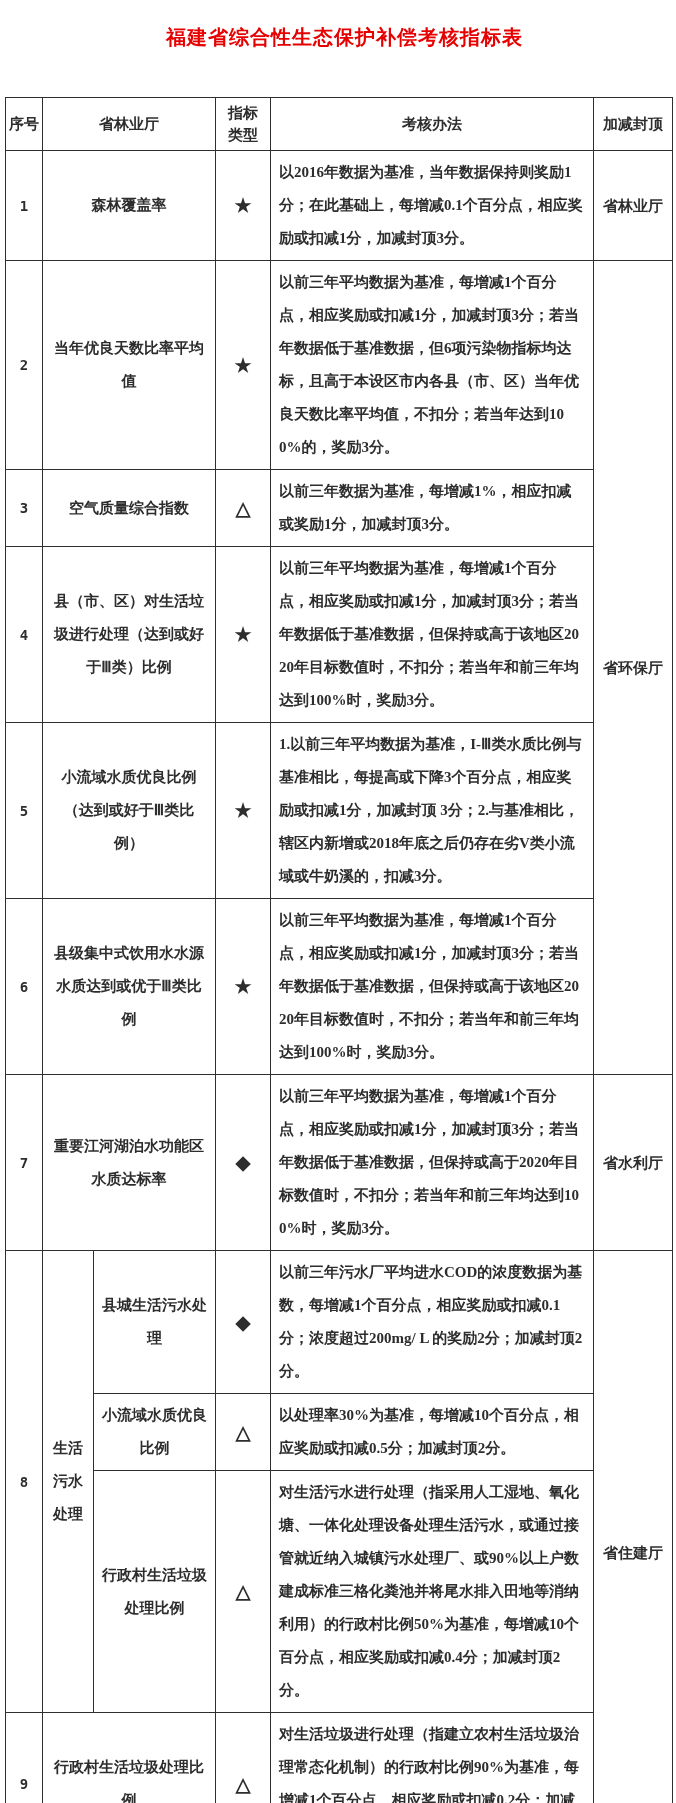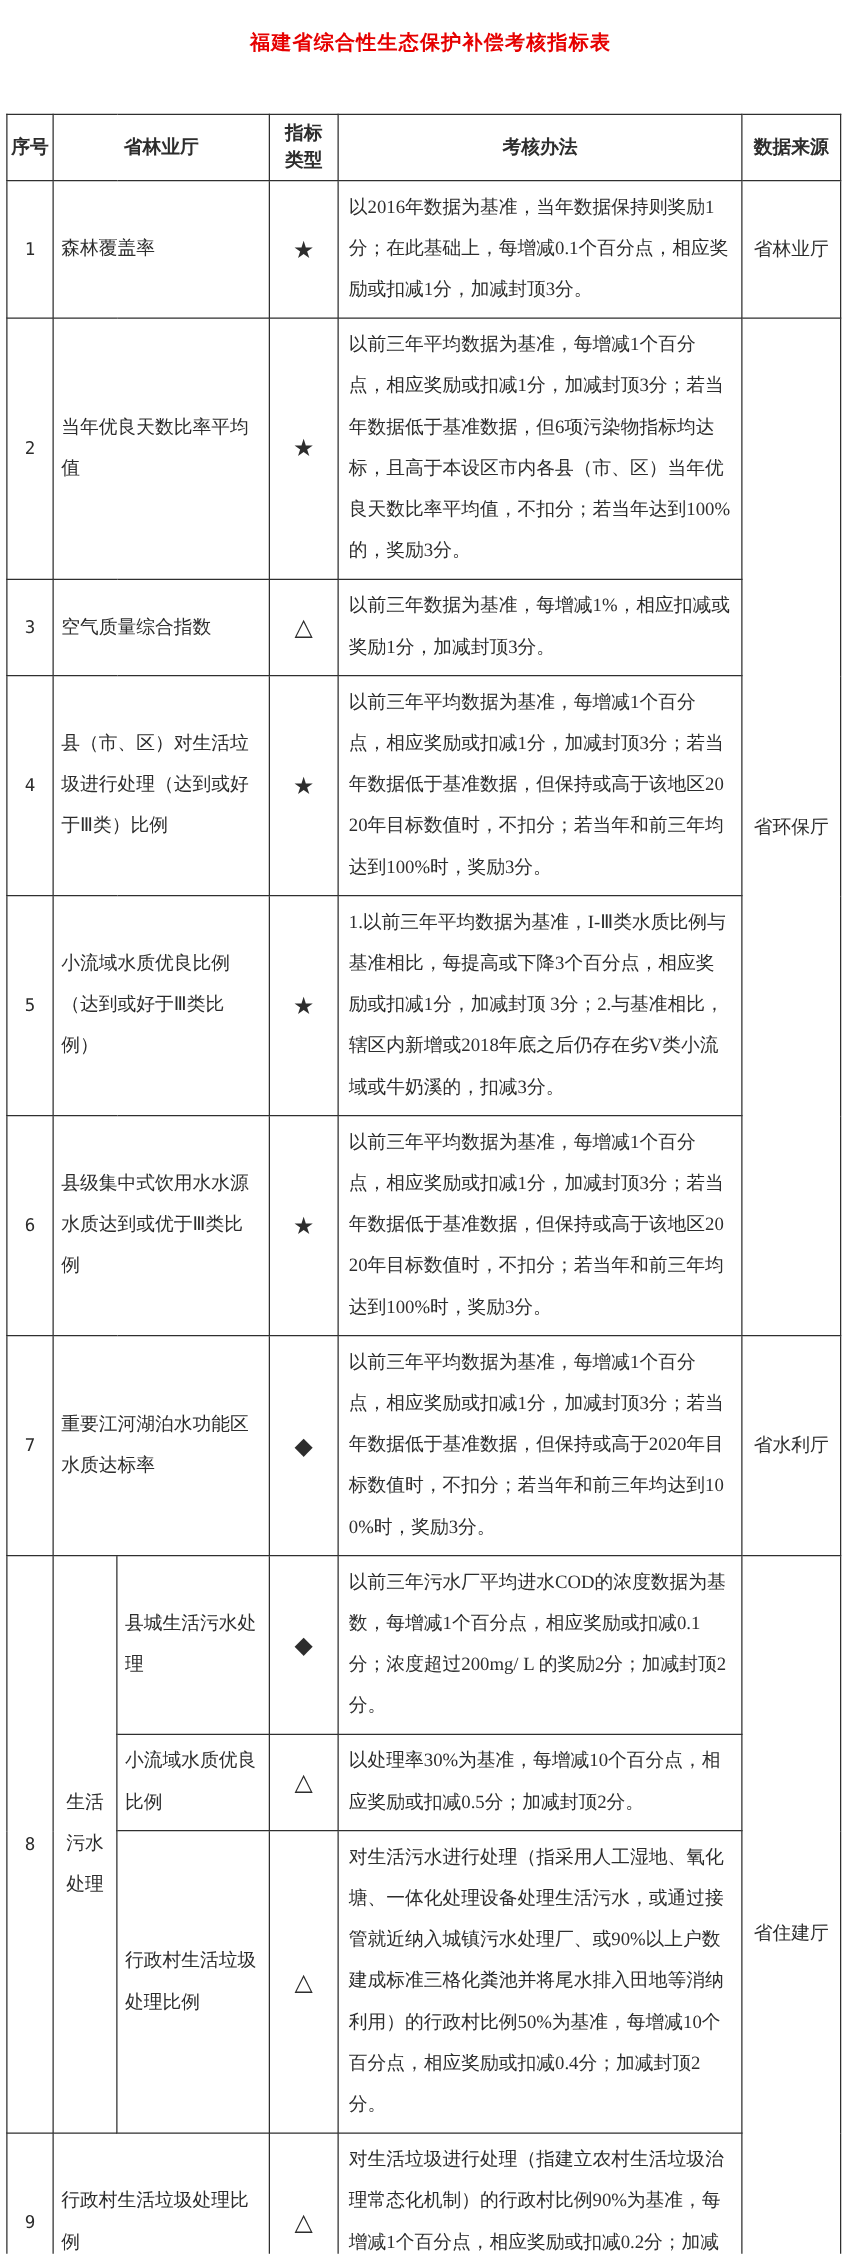--- a/index.html
+++ b/index.html
@@ -5,48 +5,49 @@
   html,body { margin:0; padding:0; }
   body {
     width:676px; height:1803px;
     background:#ffffff;
     font-family:"Liberation Serif", serif;
     color:#2d2d2d;
   }
   .title {
     padding-top:24px;
     text-align:center;
-    font-size:16px;
+    font-size:20px;
     font-weight:bold;
     color:#e60000;
     letter-spacing:1px;
     padding-left:13px;
   }
   table.main {
     border-collapse:collapse;
     table-layout:fixed;
     width:667px;
     margin:46px 0 0 5px;
   }
   th, td {
     border:1px solid #2f2f2f;
     font-size:15px;
     vertical-align:middle;
     word-break:break-all;
+    font-weight:bold;
   }
   th {
     font-weight:bold;
     text-align:center;
     line-height:22px;
     padding:4px 1px;
     white-space:pre-line;
   }
   td.no     { text-align:center; padding:2px 1px; font-family:"DejaVu Sans Mono", monospace; font-size:14px; }
   td.cat    { text-align:center; padding:4px 5px; line-height:33px;margin-left:36px; }
-  td.ind    { text-align:left; padding:4px 6px; line-height:33px; }
+  td.ind    { text-align:center; padding:4px 6px; line-height:33px; }
   td.type   { text-align:center; font-size:19px; padding:2px 0; }
   td.method { text-align:left; padding:5px 8px; line-height:33px; }
   td.source { text-align:center; padding:16px 3px; line-height:32px;margin-top:26px; }
 </style>
 </head>
 <body>
 
 <div class="title">福建省综合性生态保护补偿考核指标表</div>
 
 <table class="main">
@@ -59,21 +60,21 @@
     <col style="width:79px">
   </colgroup>
 
   <tbody>
       <tr>
     <th>序号</th>
     <th colspan="2">省林业厅</th>
     <th>指标
 类型</th>
     <th>考核办法</th>
-    <th>数据来源</th>
+    <th>加减封顶</th>
   </tr>
 
   <tr>
     <td class="no">1</td>
     <td class="ind" colspan="2">森林覆盖率</td>
     <td class="type">★</td>
     <td class="method">以2016年数据为基准，当年数据保持则奖励1分；在此基础上，每增减0.1个百分点，相应奖励或扣减1分，加减封顶3分。</td>
     <td class="source">省林业厅</td>
   </tr>
 

